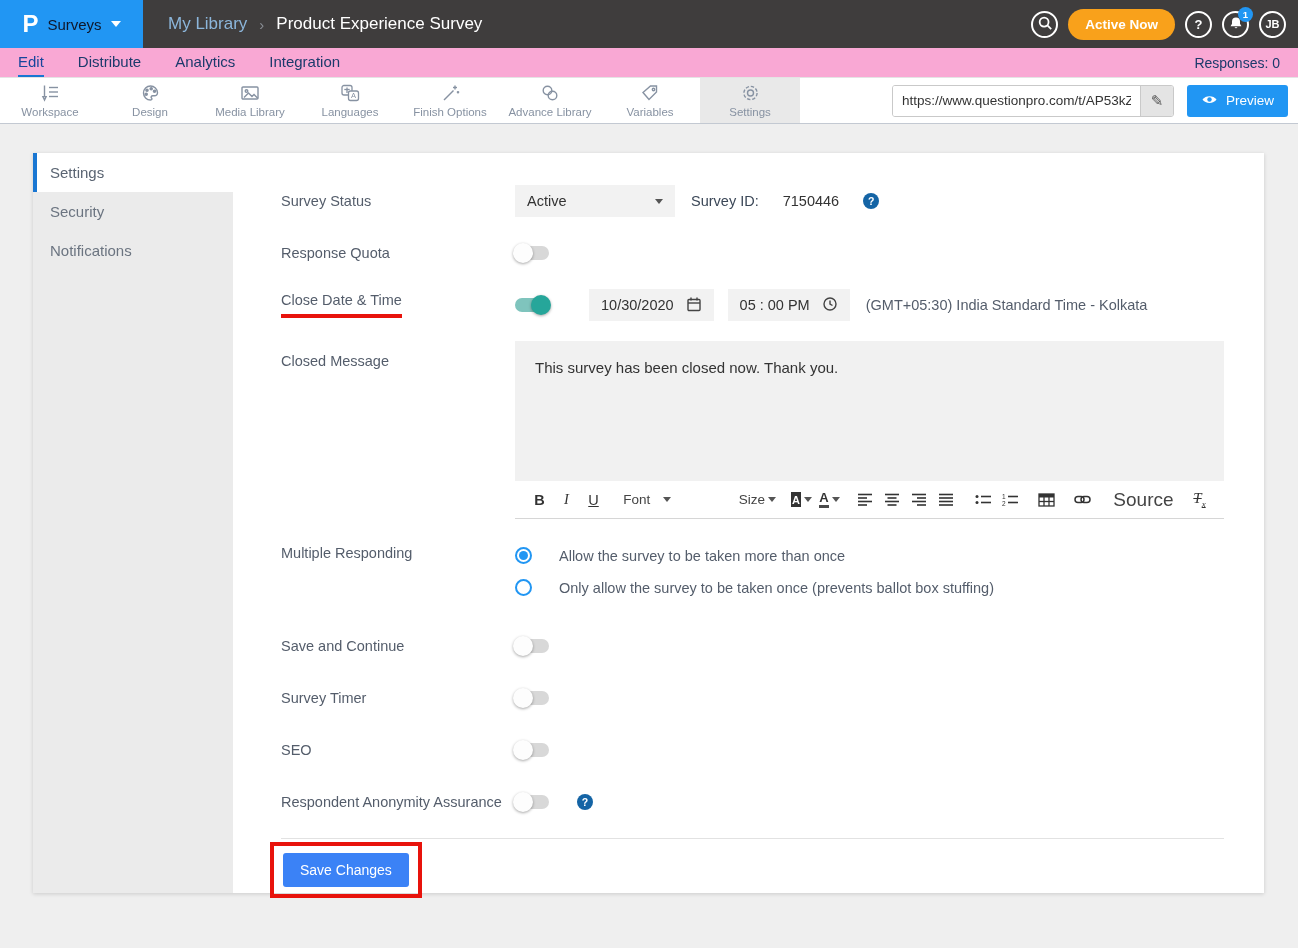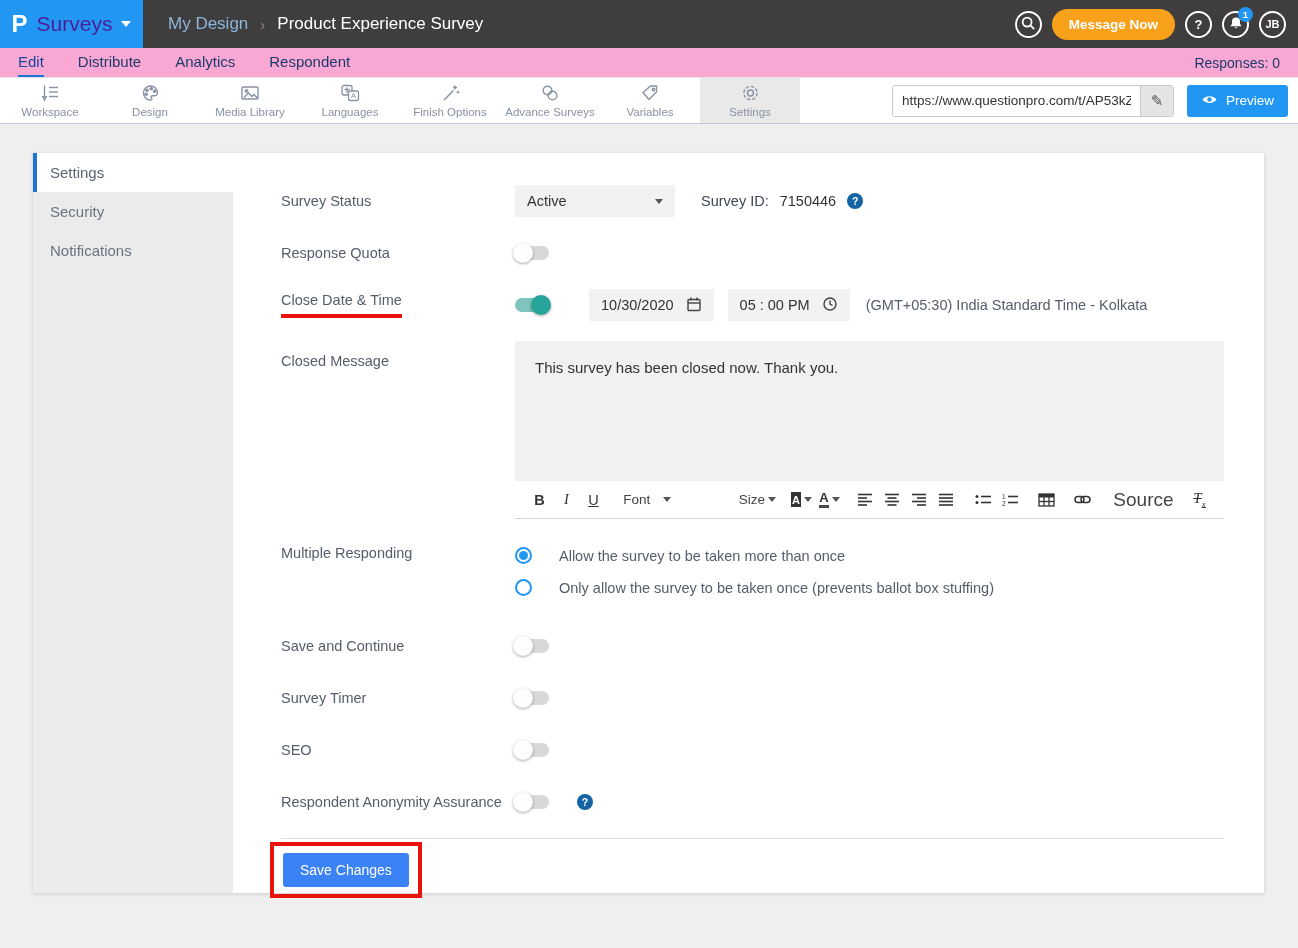--- a/index.html
+++ b/index.html
@@ -3,21 +3,21 @@
 <meta charset="utf-8">
 <style>
   * { margin:0; padding:0; box-sizing:border-box; }
   html,body { width:1298px; height:948px; }
   body { font-family:"Liberation Sans", sans-serif; background:#efefef; overflow:hidden; }
 
   
   .app-header { height:48px; background:#3f3d3d; display:flex; align-items:center; }
   .logo-box { width:143px; height:48px; background:#2196f3; display:flex; align-items:center; justify-content:center; gap:9px; cursor:pointer; }
   .logo-p { color:#fff; font-size:24px; font-weight:bold; line-height:1; }
-  .logo-label { color:#4c1d95; font-size:21px; }
+  .logo-label { color:#0f172a; font-size:15px; }
   .caret-down-w { width:0; height:0; border-left:5px solid transparent; border-right:5px solid transparent; border-top:6px solid #fff; }
   .breadcrumb { margin-left:25px; font-size:17px; display:flex; align-items:center; gap:12px; }
   .bc-parent { color:#8cb6db; cursor:pointer; }
   .bc-sep { color:#8a8f96; font-size:15px; }
   .bc-current { color:#fff; }
   .header-right { margin-left:auto; display:flex; align-items:center; gap:10px; padding-right:12px; }
   .circle-btn { width:27px; height:27px; border:2px solid #fff; border-radius:50%; display:flex; align-items:center; justify-content:center; color:#fff; cursor:pointer; font-weight:bold; font-size:13px; position:relative; }
   .upgrade-btn { background:#f9a11b; border:none; border-radius:16px; color:#fff; font-weight:bold; font-size:13.5px; padding:8px 17px; cursor:pointer; font-family:inherit; }
   .badge { position:absolute; top:-6px; right:-6px; background:#2196f3; color:#fff; width:15px; height:15px; border-radius:50%; font-size:9.5px; font-weight:bold; display:flex; align-items:center; justify-content:center; }
 
@@ -46,21 +46,21 @@
   .side-item.active { background:#fff; border-left-color:#1976d2; color:#5a6472; }
 
   .form { flex:1; padding:32px 40px 0 48px; color:#545d6b; }
   .row { display:flex; align-items:center; min-height:32px; margin-bottom:20px; }
   .row.top { align-items:flex-start; }
   .row-label { width:234px; flex-shrink:0; font-size:14.5px; color:#545d6b; }
   .label-underlined { display:inline-block; border-bottom:4px solid #e8130c; padding-bottom:6px; }
 
   .select { width:160px; height:32px; background:#f2f2f2; display:flex; align-items:center; justify-content:space-between; padding:0 12px; color:#333; font-size:14.5px; cursor:pointer; }
   .caret { width:0; height:0; border-left:4px solid transparent; border-right:4px solid transparent; border-top:5px solid #555; }
-  .survey-id { margin-left:26px; display:flex; align-items:center; gap:11px; font-size:14.5px; }
+  .survey-id { margin-left:16px; display:flex; align-items:center; gap:24px; font-size:14.5px; }
   .sid-label { color:#3c4858; }
   .sid-value { color:#333; }
   .help { width:16px; height:16px; border-radius:50%; background:#1464a5; color:#fff; font-size:10.5px; font-weight:bold; display:flex; align-items:center; justify-content:center; cursor:pointer; flex-shrink:0; }
 
   .toggle { width:34px; height:14px; border-radius:7px; background:#d8d8d8; position:relative; cursor:pointer; flex-shrink:0; }
   .toggle .knob { position:absolute; width:20px; height:20px; border-radius:50%; background:#fdfdfd; top:-3px; left:-2px; box-shadow:0 1px 3px rgba(0,0,0,0.35); }
   .toggle.on { background:#7fc4bd; }
   .toggle.on .knob { left:auto; right:-2px; background:#26a69a; }
 
   .field-box { height:32px; background:#f2f2f2; display:flex; align-items:center; gap:12px; padding:0 12px; color:#333; font-size:14.5px; cursor:pointer; }
@@ -101,34 +101,34 @@
 </head>
 <body>
 
 <div class="app-header">
   <div class="logo-box">
     <span class="logo-p">P</span>
     <span class="logo-label">Surveys</span>
     <span class="caret-down-w"></span>
   </div>
   <div class="breadcrumb">
-    <span class="bc-parent">My Design</span>
+    <span class="bc-parent">My Library</span>
     <span class="bc-sep">›</span>
     <span class="bc-current">Product Experience Survey</span>
   </div>
   <div class="header-right">
     <div class="circle-btn">
       <span>
         <svg width="16" height="16" viewBox="0 0 18 18">
             <circle cx="8" cy="8" r="5" fill="none" stroke="#fff" stroke-width="2"></circle>
             <line x1="12" y1="12" x2="16" y2="16" stroke="#fff" stroke-width="2"></line>
           </svg>
       </span>
     </div>
-    <button class="upgrade-btn">Message Now</button>
+    <button class="upgrade-btn">Active Now</button>
     <div class="circle-btn">
       <span>?</span>
     </div>
     <div class="circle-btn">
       <span>
         <svg width="16" height="16" viewBox="0 0 20 20">
             <path d="M10 3 a5 5 0 0 1 5 5 v3 l1.8 3 h-13.6 l1.8 -3 v-3 a5 5 0 0 1 5 -5 z" fill="#fff"></path>
             <path d="M8.2 15.2 a1.9 1.9 0 0 0 3.6 0 z" fill="#fff"></path>
           </svg>
       </span>
@@ -137,21 +137,21 @@
     <div class="circle-btn">
       <span style="font-size:11px;">JB</span>
     </div>
   </div>
 </div>
 
 <div class="tab-bar">
   <div class="tab active">Edit</div>
   <div class="tab">Distribute</div>
   <div class="tab">Analytics</div>
-  <div class="tab">Respondent</div>
+  <div class="tab">Integration</div>
   <div class="responses">Responses: 0</div>
 </div>
 
 <div class="icon-bar">
   <div class="tool-item">
     <span>
       <svg width="22" height="20" viewBox="0 0 22 20" fill="none" stroke="#8792a2" stroke-width="1.4">
           <line x1="5.5" y1="2.5" x2="5.5" y2="13"></line>
           <path d="M5.5 17 l-1.6 -3.4 h3.2 z"></path>
           <line x1="10" y1="4.5" x2="19" y2="4.5"></line>
@@ -209,21 +209,21 @@
     </span>
     <span>Finish Options</span>
   </div>
   <div class="tool-item">
     <span>
       <svg width="22" height="20" viewBox="0 0 22 20" fill="none" stroke="#8792a2" stroke-width="1.4">
           <circle cx="8.5" cy="7.5" r="4.3"></circle>
           <circle cx="13.5" cy="12.5" r="4.3"></circle>
         </svg>
     </span>
-    <span>Advance Surveys</span>
+    <span>Advance Library</span>
   </div>
   <div class="tool-item">
     <span>
       <svg width="22" height="20" viewBox="0 0 22 20" fill="none" stroke="#8792a2" stroke-width="1.4">
           <path d="M4 9.5 l7.5-6.5 h6 v6 l-7.5 7.5 z"></path>
           <circle cx="14.5" cy="6.5" r="1.2"></circle>
         </svg>
     </span>
     <span>Variables</span>
   </div>

